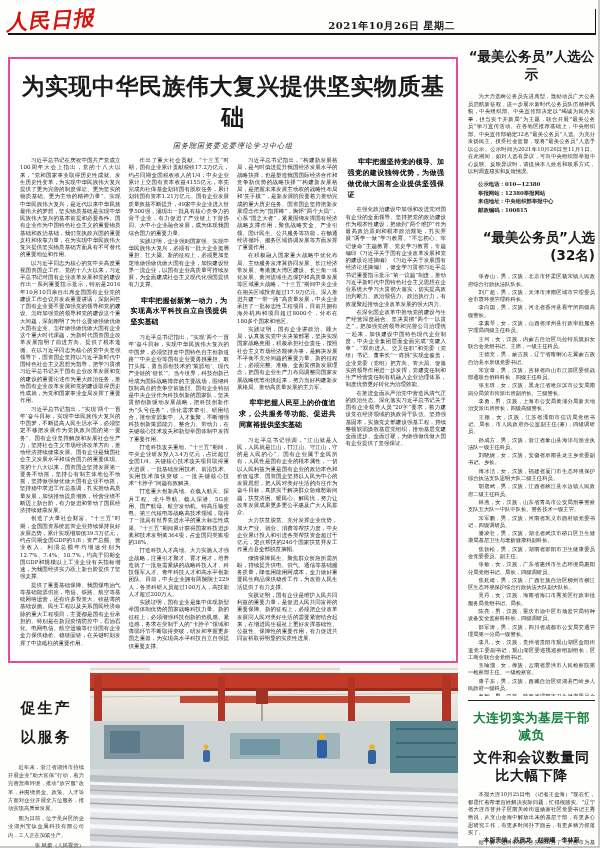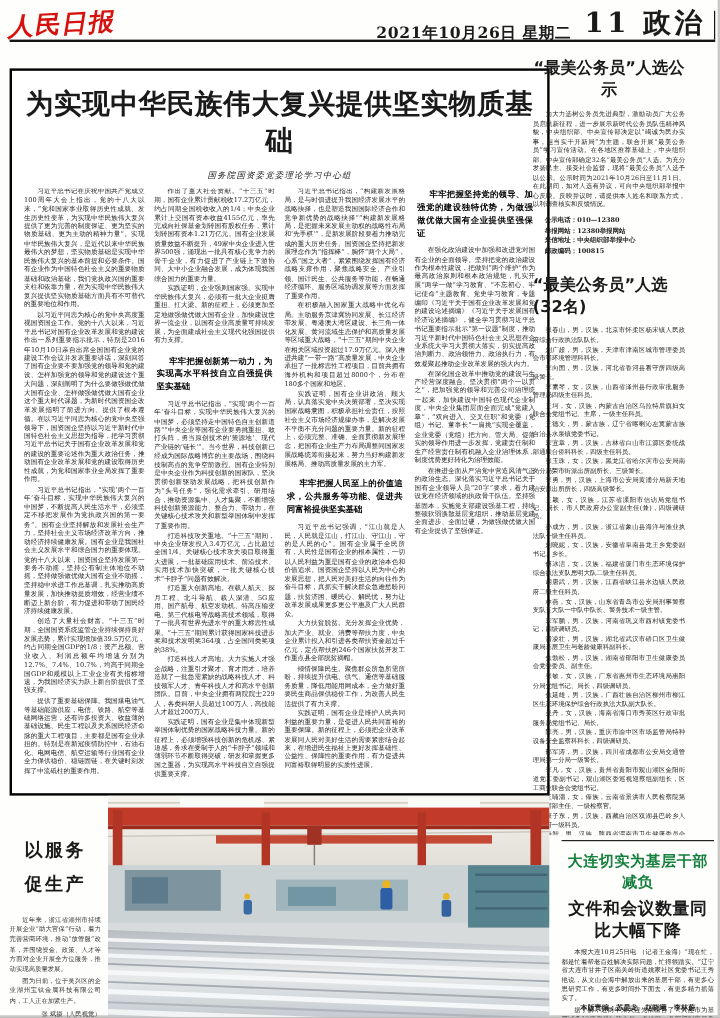--- a/index.html
+++ b/index.html
@@ -5,41 +5,41 @@
   html,body{margin:0;padding:0;background:#888;}
   .page{position:relative;width:600px;height:848px;margin:0 auto;background:#fefefd;
         font-family:"DejaVu Serif","Liberation Serif",serif;color:#1a1a1a;overflow:hidden;
         box-shadow:inset -2px -2px 0 #c9c9c6;}
   
   .masthead{position:absolute;left:8px;top:6px;font-size:21px;font-weight:bold;color:#d6120e;
             transform:skewX(-12deg) rotate(-3deg);letter-spacing:1px;
             font-family:"DejaVu Serif",serif;}
   .header-rule{position:absolute;left:8px;right:4px;top:33px;height:1.5px;background:#151515;}
   .header-bracket{position:absolute;right:4px;top:9px;width:1.5px;height:24px;background:#151515;}
-  .page-date{position:absolute;right:124px;top:19px;font-size:13px;font-weight:bold;letter-spacing:.5px;}
+  .page-date{position:absolute;right:145px;top:19px;font-size:10px;font-weight:bold;letter-spacing:.5px;}
   .page-no{position:absolute;right:12px;top:4px;font-size:23px;font-weight:bold;letter-spacing:3px;}
   
-  .main-box{position:absolute;left:8px;top:57px;width:450px;height:606px;border:2px solid #000000;
+  .main-box{position:absolute;left:8px;top:57px;width:450px;height:606px;border:2px solid #ec4899;
             box-sizing:border-box;padding:4px 10px 6px;background:#fff;}
   .headline{font-size:23px;font-weight:900;text-align:center;letter-spacing:.5px;margin:8px 0 0;
             font-family:"DejaVu Sans","Liberation Sans",sans-serif;}
   .byline{font-size:7px;text-align:center;margin:8px 0 6px;color:#222;letter-spacing:1px;font-style:italic;}
   .art-cols{height:502px;column-count:4;column-gap:8px;column-fill:auto;overflow:hidden;
             font-size:5.5px;line-height:1.32;text-align:justify;color:#242424;}
   .art-p{text-indent:2em;margin:0 0 1px;}
   .art-h{font-weight:bold;font-size:7px;line-height:1.55;margin:7px 2px 6px;text-indent:1.5em;
          text-align:justify;color:#000;font-family:"DejaVu Sans","Liberation Sans",sans-serif;}
   
-  .sidebar{position:absolute;left:444px;top:44px;width:127px;height:652px;overflow:hidden;}
+  .sidebar{position:absolute;left:468px;top:44px;width:127px;height:652px;overflow:hidden;}
   .notice-title{font-size:13.5px;font-weight:900;text-align:center;letter-spacing:0px;margin:4px 0 9px;
                 font-family:"DejaVu Sans","Liberation Sans",sans-serif;}
   .notice-body{font-size:5.3px;line-height:1.42;text-align:justify;color:#242424;}
   .notice-body .list-p{text-indent:2em;margin:0 0 2px;}
   .contacts{margin:4px 0 0 10px;font-size:5.4px;line-height:1.65;font-weight:bold;color:#1c1c1c;}
-  .list-title{font-size:13.5px;font-weight:900;text-align:left;margin:14px 0 8px;
+  .list-title{font-size:13.5px;font-weight:900;text-align:right;margin:14px 0 8px;
               font-family:"DejaVu Sans","Liberation Sans",sans-serif;}
   .name-list{font-size:5.3px;line-height:1.38;text-align:justify;color:#242424;}
   .name-list .entry{text-indent:2em;margin:0 0 1px;}
   
   .photo-story{position:absolute;left:8px;top:694px;width:76px;}
   .ps-title{font-size:15px;font-weight:900;text-align:center;line-height:1.9;letter-spacing:2px;
             font-family:"DejaVu Sans","Liberation Sans",sans-serif;}
   .ps-caption{margin-top:12px;font-size:5.3px;line-height:1.55;text-align:justify;color:#333;}
   .ps-caption .list-p{text-indent:2em;margin:0 0 2px;}
   .ps-credit{margin-top:3px;font-size:5.3px;text-align:right;color:#333;}
@@ -57,21 +57,20 @@
 </style>
 </head>
 <body>
 
 <div class="page">
 
   <div class="masthead">人民日报</div>
   <div class="header-rule"></div>
   <div class="header-bracket"></div>
   <div class="page-date">2021年10月26日 星期二</div>
-  <div class="page-no">11 政治</div>
 
   <div class="main-box">
     <div class="headline">为实现中华民族伟大复兴提供坚实物质基础</div>
     <div class="byline">国务院国资委党委理论学习中心组</div>
     <div class="art-cols">
         <div class="art-p">习近平总书记在庆祝中国共产党成立100周年大会上指出，党的十八大以来，“党和国家事业取得历史性成就、发生历史性变革，为实现中华民族伟大复兴提供了更为完善的制度保证、更为坚实的物质基础、更为主动的精神力量”。实现中华民族伟大复兴，是近代以来中华民族最伟大的梦想，坚实物质基础是实现中华民族伟大复兴的基本前提和必要条件。国有企业作为中国特色社会主义的重要物质基础和政治基础，我们党执政兴国的重要支柱和依靠力量，在为实现中华民族伟大复兴提供坚实物质基础方面具有不可替代的重要地位和作用。</div>
         <div class="art-p">以习近平同志为核心的党中央高度重视国资国企工作。党的十八大以来，习近平总书记对国有企业改革发展和党的建设作出一系列重要指示批示，特别是2016年10月10日亲自出席全国国有企业党的建设工作会议并发表重要讲话，深刻回答了国有企业要不要加强党的领导和党的建设、怎样加强党的领导和党的建设这个重大问题，深刻阐明了为什么要做强做优做大国有企业、怎样做强做优做大国有企业这个重大时代课题，为新时代国资国企改革发展指明了前进方向、提供了根本遵循。在以习近平同志为核心的党中央坚强领导下，国资国企坚持以习近平新时代中国特色社会主义思想为指导，把学习贯彻习近平总书记关于国有企业改革发展和党的建设的重要论述作为重大政治任务，推动国有企业改革发展和党的建设取得历史性成就，为党和国家事业全局发挥了重要作用。</div>
         <div class="art-p">习近平总书记指出，“实现‘两个一百年’奋斗目标，实现中华民族伟大复兴的中国梦，不断提高人民生活水平，必须坚定不移把发展作为党执政兴国的第一要务”。国有企业坚持解放和发展社会生产力，坚持社会主义市场经济改革方向，推动经济持续健康发展。国有企业是我国社会主义发展水平和综合国力的重要体现。党的十八大以来，国资国企坚持发展第一要务不动摇，坚持公有制主体地位不动摇，坚持做强做优做大国有企业不动摇，坚持稳中求进工作总基调，扎实推动高质量发展，加快推动提质增效，经营业绩不断迈上新台阶，有力促进和带动了国民经济持续健康发展。</div>
         <div class="art-p">创造了大量社会财富。“十三五”时期，全国国资系统监管企业持续保持良好发展态势，累计实现增加值39.5万亿元，约占同期全国GDP的1/8；资产总额、营业收入、利润总额年均增速分别为12.7%、7.4%、10.7%，均高于同期全国GDP和规模以上工业企业有关指标增速，为我国经济实力跃上新台阶提供了坚强支撑。</div>
         <div class="art-p">提供了重要基础保障。我国煤电油气等基础能源供应，电信、铁路、航空等基础网络运营，还有许多投资大、收益薄的基础设施、民生工程以及关系国民经济命脉的重大工程项目，主要都是国有企业承担的。特别是在新冠疫情防控中，石油石化、电网电信、航空运输等行业国有企业全力保供稳价、稳链固链，在关键时刻发挥了中流砥柱的重要作用。</div>
@@ -136,22 +135,22 @@
         <div class="entry">邵军涛，男，汉族，四川省成都市公安局交通管理局第一分局一级警长。</div>
         <div class="entry">李凡，女，汉族，贵州省贵阳市观山湖区金阳街道党工委副书记，观山湖区委巡视巡察组副组长，区工商业联合会党组书记。</div>
         <div class="entry">玉喃溜，女，傣族，云南省景洪市人民检察院第一检察部主任、一级检察官。</div>
         <div class="entry">康子东，男，汉族，西藏自治区双湖县巴岭乡人民政府一级科员。</div>
         <div class="entry">秦智，男，汉族，陕西省渭南市卫生健康委员会规划发展和财务管理科科长。</div>
       </div>
   </div>
 
   <div class="photo-story">
     <div class="ps-title">
+      <div>促生产</div>
       <div>以服务</div>
-      <div>促生产</div>
     </div>
     <div class="ps-caption">
         <div class="list-p">近年来，浙江省湖州市持续开展企业“助大官保”行动，着力完善营商环境，推动“放管服”改革，并围绕资金、政策、人才等方面对企业开展全方位服务，推动实现高质量发展。</div>
         <div class="list-p">图为日前，位于吴兴区的企业湖州宝钛金属科技有限公司内，工人正在加紧生产。</div>
       </div>
     <div class="ps-credit">张 斌摄（人民视觉）</div>
   </div>
 
   <div class="photo">
     <svg width="368" height="185" viewBox="0 0 368 185" xmlns="http://www.w3.org/2000/svg">

